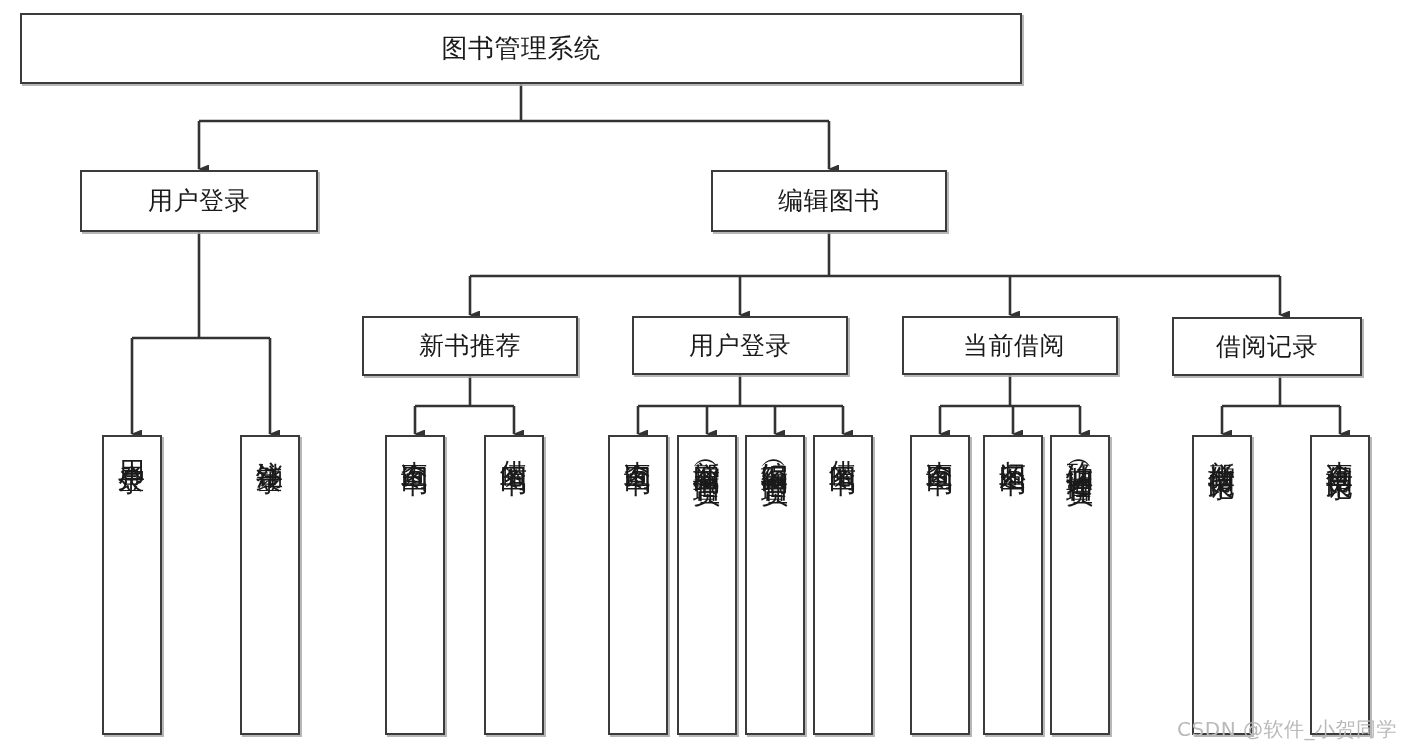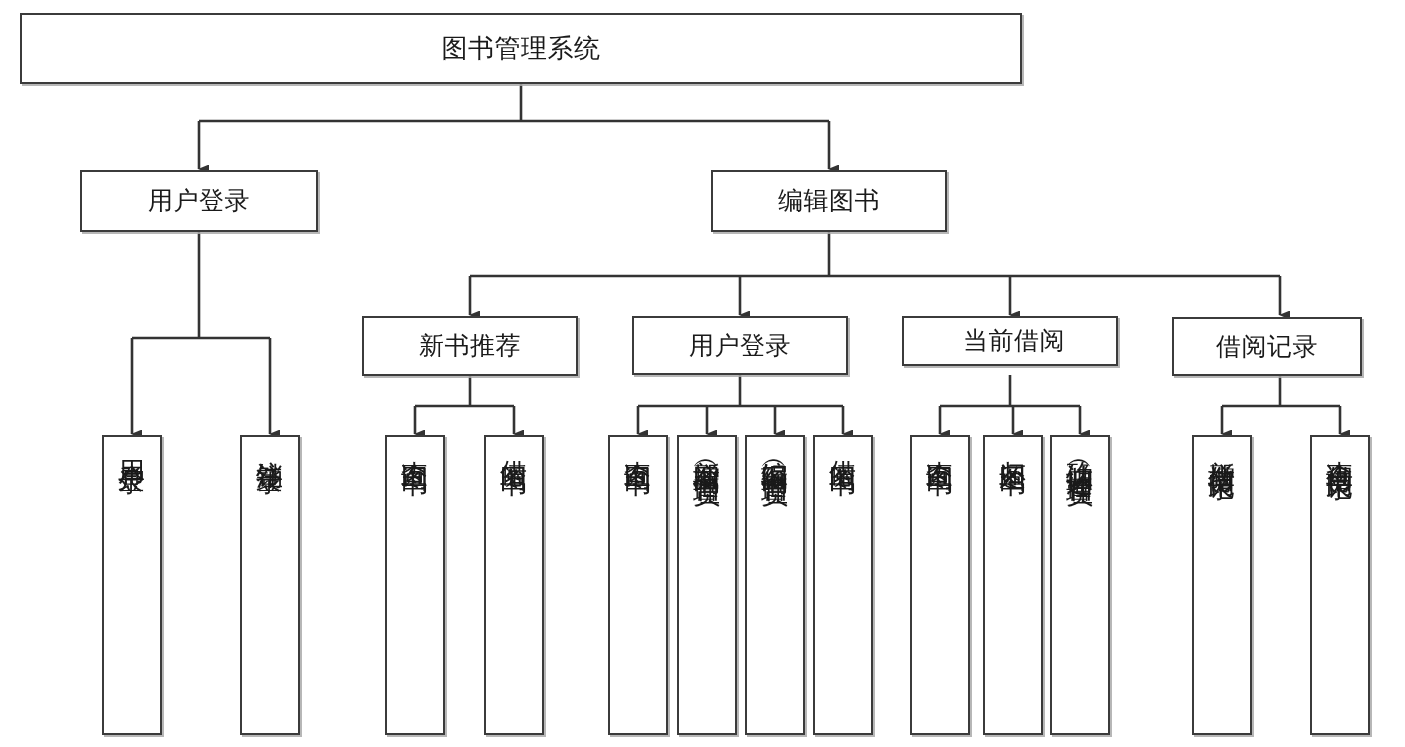--- a/index.html
+++ b/index.html
@@ -123,21 +123,21 @@
       </div>
       <div class="node h" style="left: 711px; top: 170px; width: 236px; height: 62px;">
         <span class="label">编辑图书</span>
       </div>
       <div class="node h" style="left: 362px; top: 316px; width: 216px; height: 60px;">
         <span class="label">新书推荐</span>
       </div>
       <div class="node h" style="left: 632px; top: 316px; width: 216px; height: 59px;">
         <span class="label">用户登录</span>
       </div>
-      <div class="node h" style="left: 902px; top: 316px; width: 216px; height: 50px; padding-left: 8px;">
+      <div class="node h" style="left: 902px; top: 316px; width: 216px; height: 59px; padding-left: 8px;">
         <span class="label">当前借阅</span>
       </div>
       <div class="node h" style="left: 1172px; top: 317px; width: 190px; height: 59px;">
         <span class="label">借阅记录</span>
       </div>
       <div class="node v" style="left: 102px; top: 435px; width: 60px; height: 300px;">
         <span class="label">用户登录</span>
       </div>
       <div class="node v" style="left: 240px; top: 435px; width: 60px; height: 300px;">
         <span class="label">注销登录</span>
@@ -170,13 +170,14 @@
         <span class="label">确认归还（管理员）</span>
       </div>
       <div class="node v" style="left: 1192px; top: 435px; width: 60px; height: 300px;">
         <span class="label">新增借阅记录</span>
       </div>
       <div class="node v" style="left: 1310px; top: 435px; width: 60px; height: 300px;">
         <span class="label">查询借阅记录</span>
       </div>
     </div>
 
+  <div class="watermark">CSDN @软件_小贺同学</div>
 </div>
 
 </body></html>

